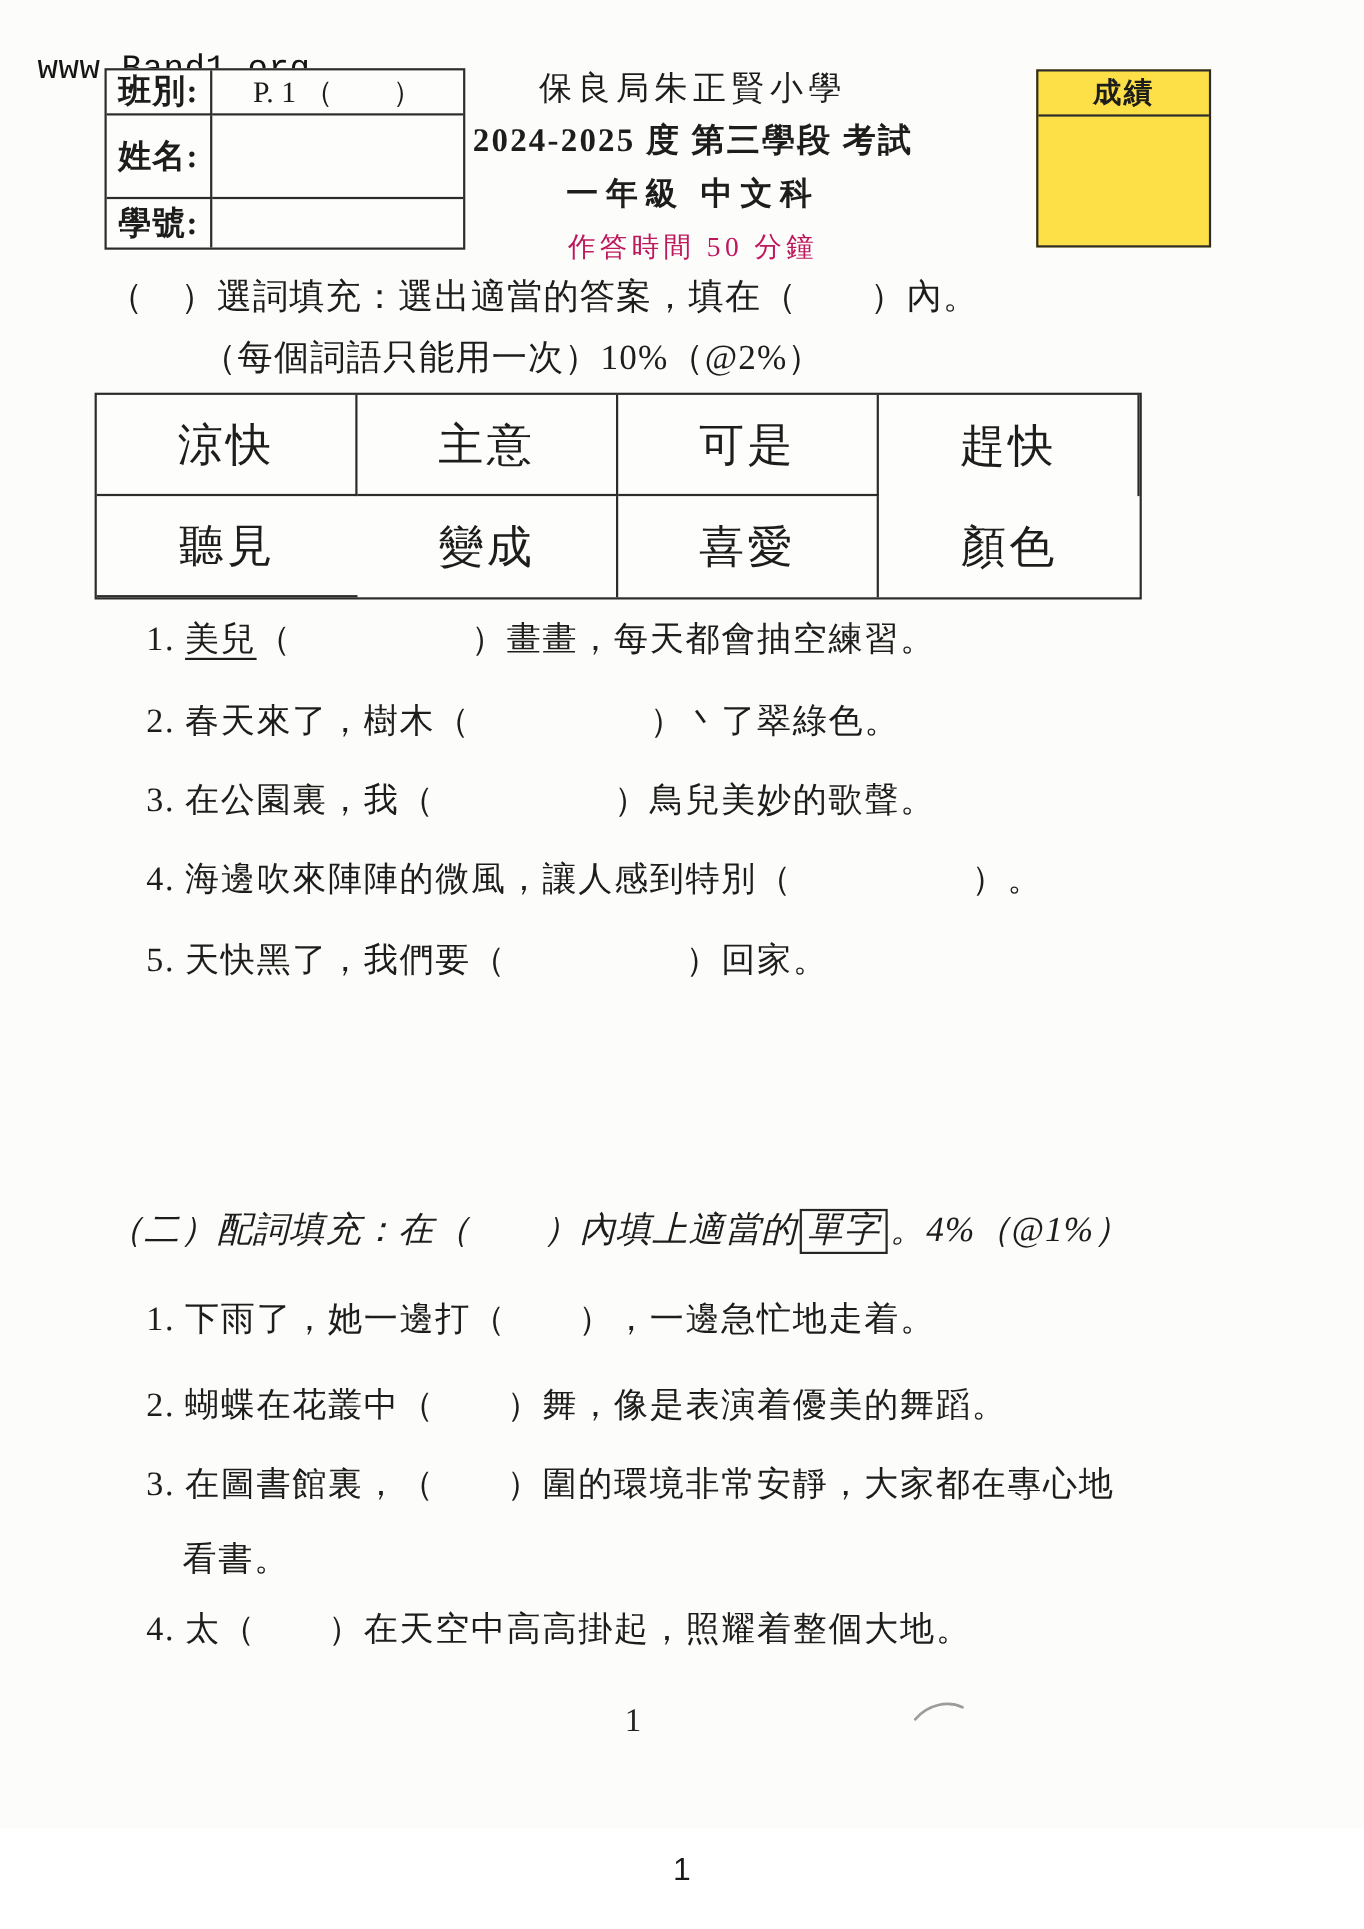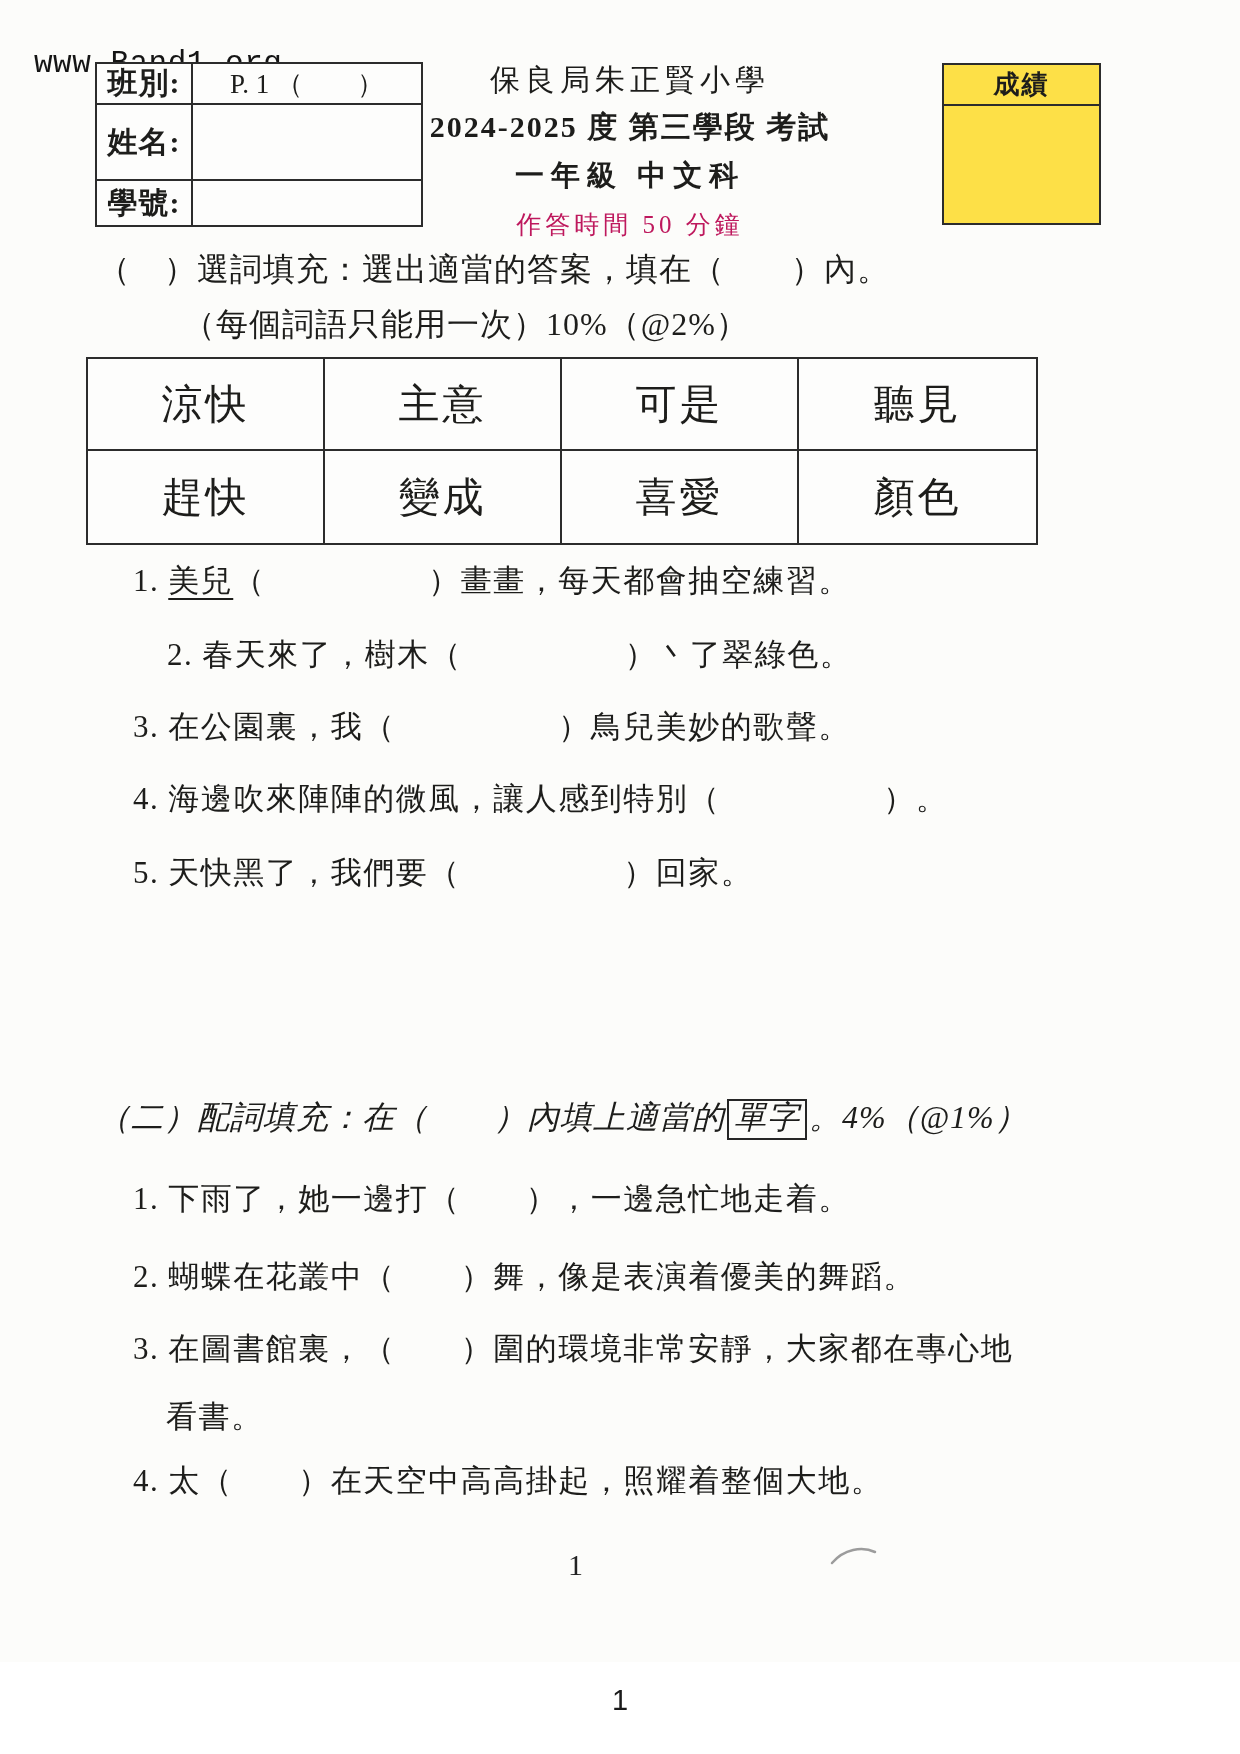--- a/index.html
+++ b/index.html
@@ -73,31 +73,31 @@
     <div class="score-head">成績</div>
   </div>
 
   <div class="abs heading" style="left:98px;top:248px;">（　）選詞填充：選出適當的答案，填在（　　）內。</div>
   <div class="abs heading" style="left:183px;top:303px;">（每個詞語只能用一次）10%（@2%）</div>
 
   <div class="abs word-table">
     <div class="word-cell">涼快</div>
     <div class="word-cell">主意</div>
     <div class="word-cell">可是</div>
+    <div class="word-cell row-last">趕快</div>
     <div class="word-cell col-last">聽見</div>
-    <div class="word-cell row-last">趕快</div>
     <div class="word-cell row-last">變成</div>
     <div class="word-cell row-last">喜愛</div>
     <div class="word-cell row-last col-last">顏色</div>
   </div>
 
   <div class="abs line" style="left:133px;top:560px;">
     <span class="num">1.</span><span class="ul">美兒</span><span>（　　　　　）畫畫，每天都會抽空練習。</span>
   </div>
-  <div class="abs line" style="left:133px;top:634px;margin-left:34px;">
+  <div class="abs line" style="left:133px;top:634px;">
     <span class="num">2.</span><span>春天來了，樹木（　　　　　）丶了翠綠色。</span>
   </div>
   <div class="abs line" style="left:133px;top:706px;">
     <span class="num">3.</span><span>在公園裏，我（　　　　　）鳥兒美妙的歌聲。</span>
   </div>
   <div class="abs line" style="left:133px;top:778px;">
     <span class="num">4.</span><span>海邊吹來陣陣的微風，讓人感到特別（　　　　　）。</span>
   </div>
   <div class="abs line" style="left:133px;top:852px;">
     <span class="num">5.</span><span>天快黑了，我們要（　　　　　）回家。</span>

